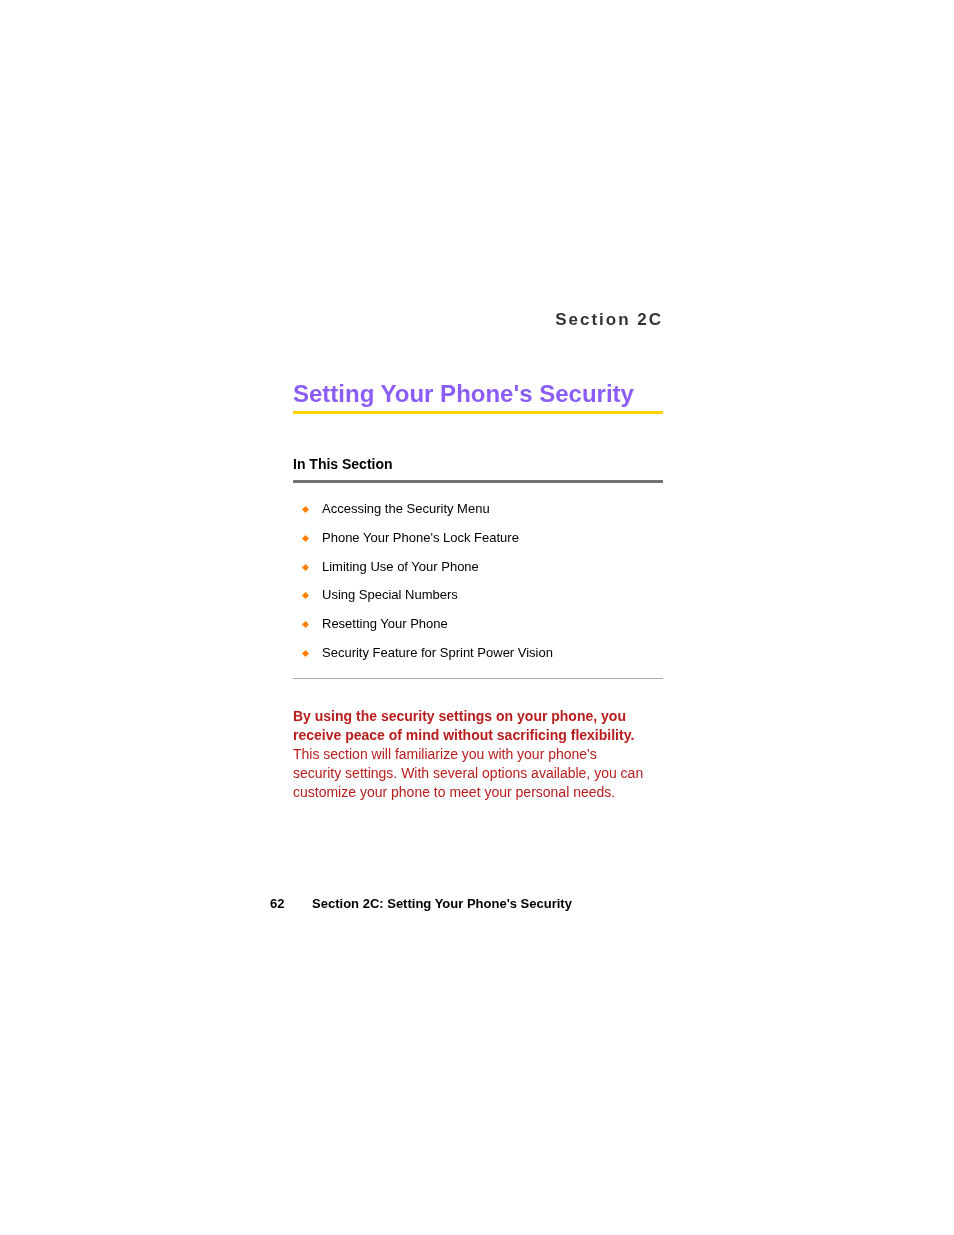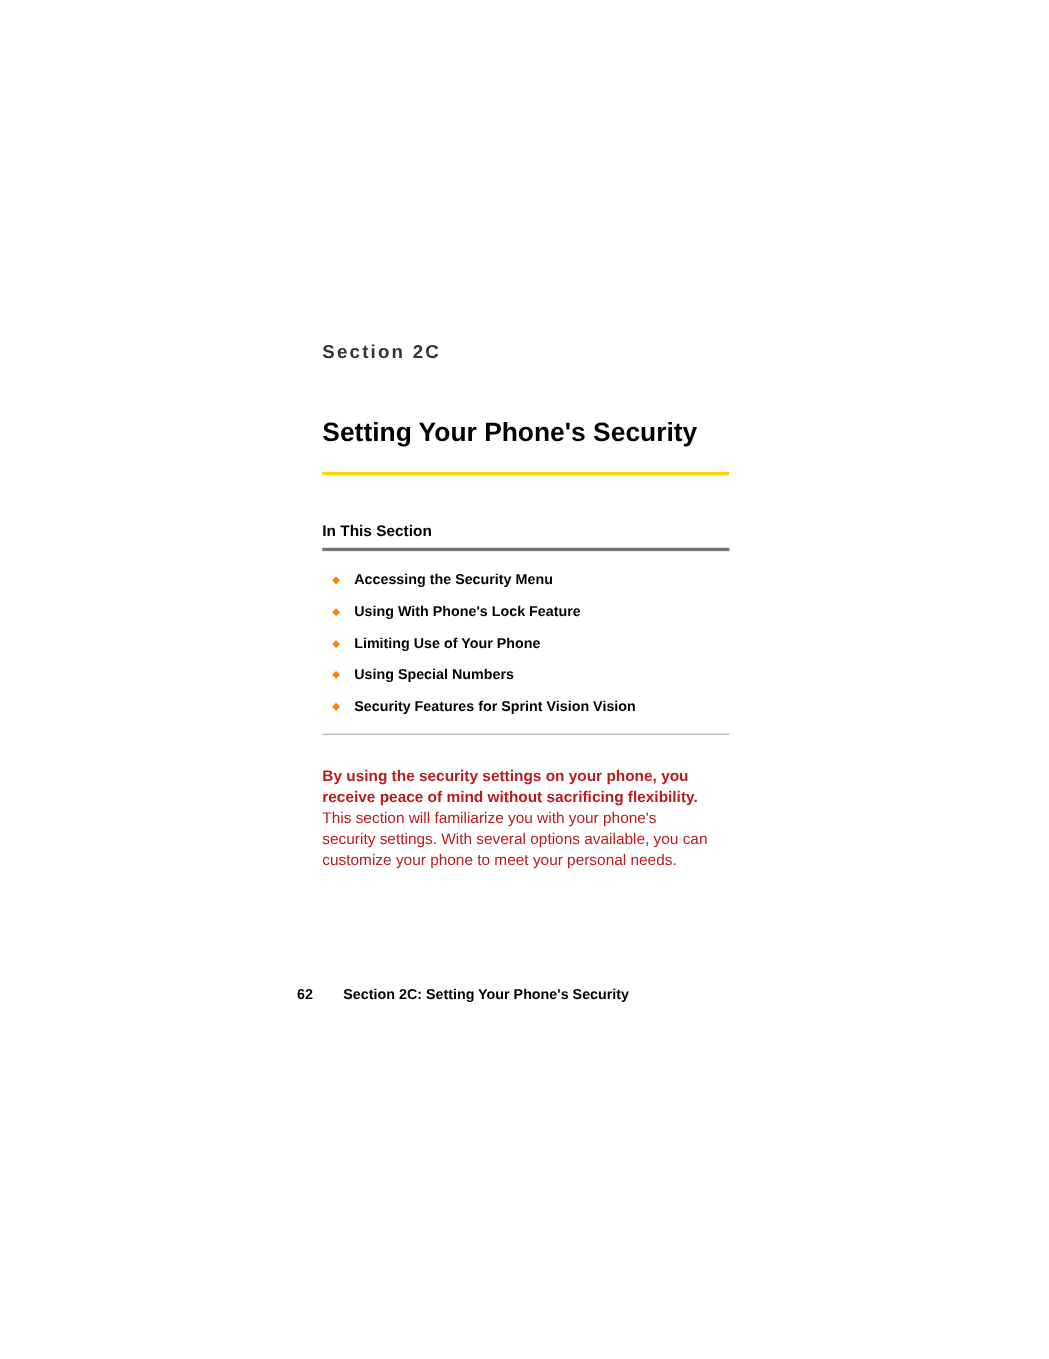--- a/index.html
+++ b/index.html
@@ -15,32 +15,33 @@
       color: #000000;
       position: relative;
     }
     .page-content {
       position: absolute;
       left: 293px;
       top: 310px;
       width: 370px;
     }
     .section-label {
+      text-align: right;
       font-size: 17px;
       font-weight: 700;
       letter-spacing: 2px;
       color: #333;
       margin-bottom: 50px;
     }
     .chapter-title {
       font-size: 24px;
       font-weight: 700;
-      color: #000000;
+      color: #8b5cf6;
       line-height: 1.2;
-      padding-bottom: 20px;
+      padding-bottom: 2px;
     }
     .title-underline {
       height: 3px;
       background: #ffd200;
       width: 100%;
       margin-bottom: 42px;
     }
     .subsection-heading {
       font-size: 14px;
       font-weight: 700;
@@ -64,21 +65,21 @@
       width: 5px;
       height: 5px;
       background: #ff8000;
       transform: rotate(45deg);
       margin-top: 6px;
       margin-right: 14px;
       flex-shrink: 0;
     }
     .toc-text {
       font-size: 13px;
-      font-weight: 700;
+      font-weight: 400;
       color: #000;
       line-height: 1.3;
     }
     .hr-thin {
       border: none;
       border-top: 1px solid #aaa;
       margin-top: 6px;
       margin-bottom: 28px;
     }
     .body-paragraph {
@@ -117,33 +118,37 @@
 
   <div class="subsection-heading">In This Section</div>
 
   <ul class="toc-list">
     <li class="toc-item">
       <span class="diamond-bullet"></span>
       <span class="toc-text">Accessing the Security Menu</span>
     </li>
     <li class="toc-item">
       <span class="diamond-bullet"></span>
-      <span class="toc-text">Using With Phone's Lock Feature</span>
+      <span class="toc-text">Phone Your Phone's Lock Feature</span>
     </li>
     <li class="toc-item">
       <span class="diamond-bullet"></span>
       <span class="toc-text">Limiting Use of Your Phone</span>
     </li>
     <li class="toc-item">
       <span class="diamond-bullet"></span>
       <span class="toc-text">Using Special Numbers</span>
     </li>
     <li class="toc-item">
       <span class="diamond-bullet"></span>
-      <span class="toc-text">Security Features for Sprint Vision Vision</span>
+      <span class="toc-text">Resetting Your Phone</span>
+    </li>
+    <li class="toc-item">
+      <span class="diamond-bullet"></span>
+      <span class="toc-text">Security Feature for Sprint Power Vision</span>
     </li>
   </ul>
 
   <hr class="hr-thin">
 
   <p class="body-paragraph">
     <span class="bold-lead">By using the security settings on your phone, you receive peace of mind without sacrificing flexibility.</span><span> This section will familiarize you with your phone's security settings. With several options available, you can customize your phone to meet your personal needs.</span>
   </p>
 
 </div>

